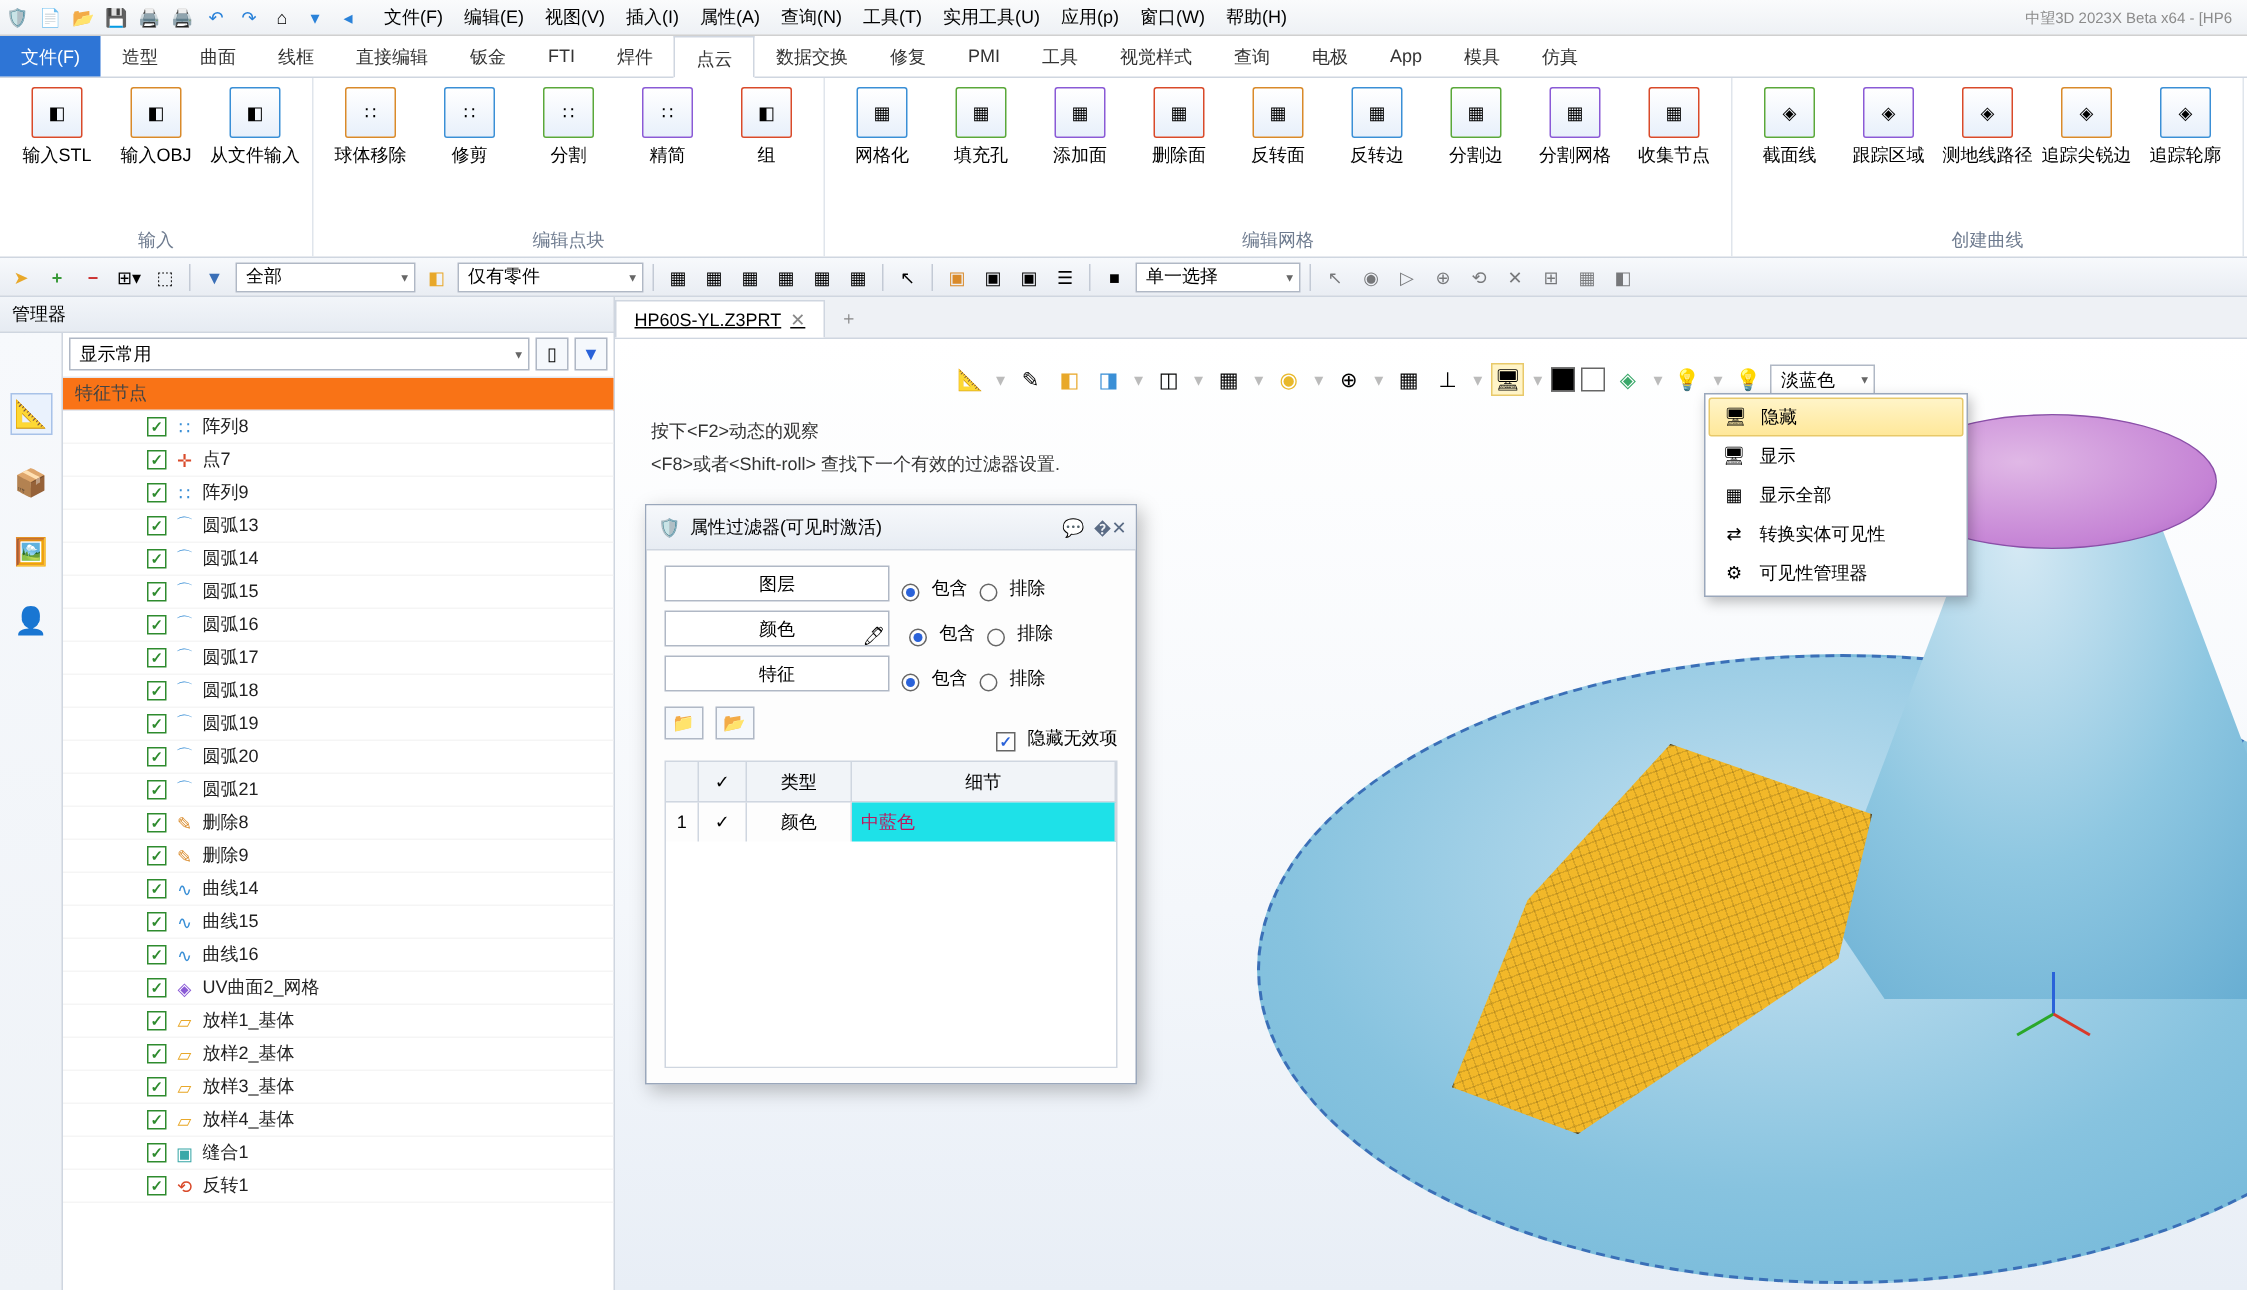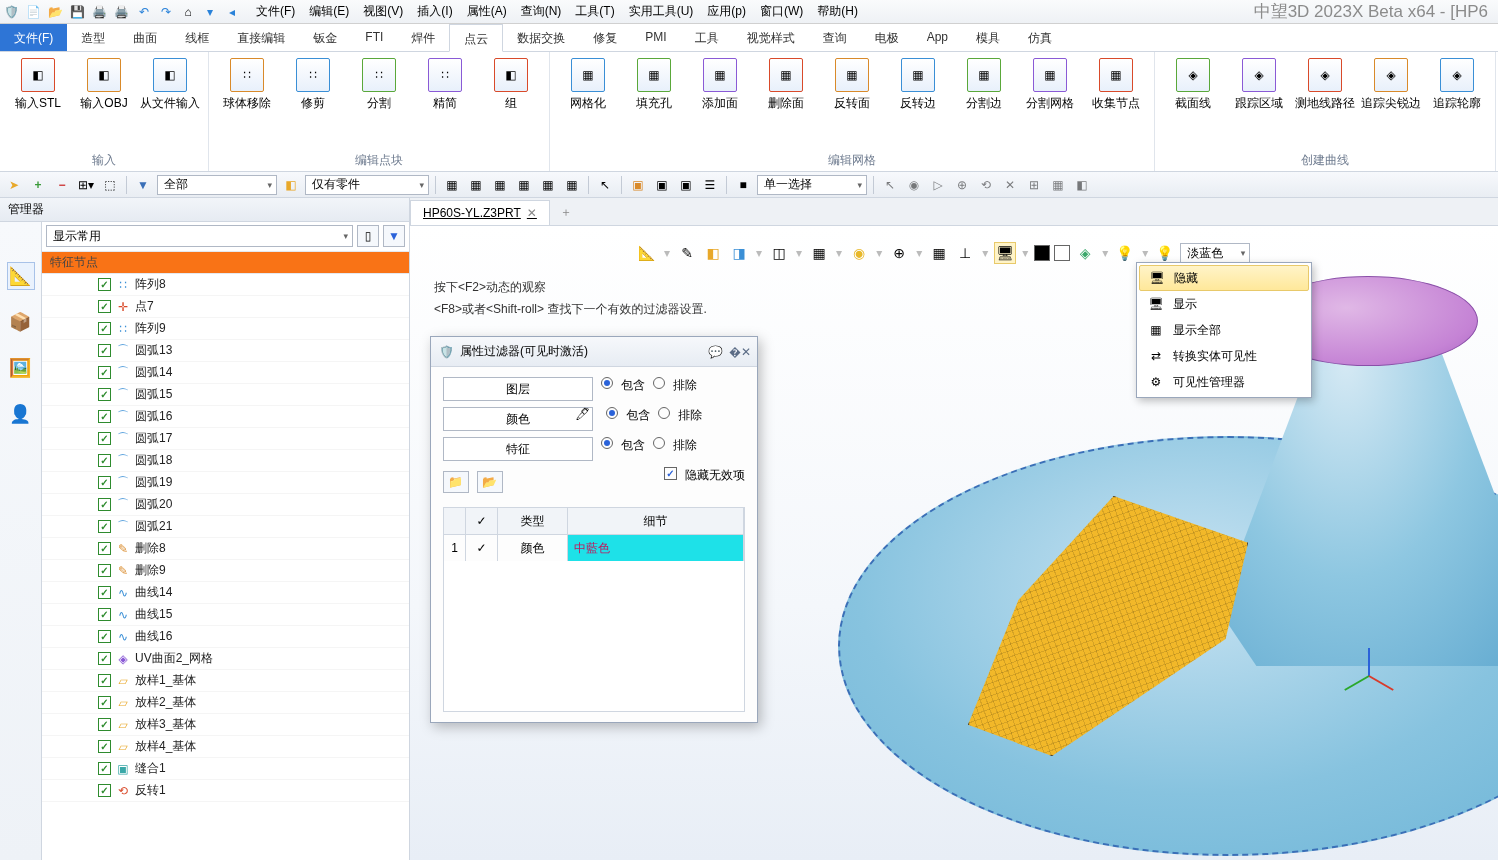--- a/index.html
+++ b/index.html
@@ -4,21 +4,21 @@
 <style>
 * { margin: 0; padding: 0; box-sizing: border-box; font-family: "Microsoft YaHei", Arial, sans-serif; font-size: 12px; }
 body { background: #f0f0f0; width: 1498px; height: 860px; overflow: hidden; position: relative; }
 
 
 .title-bar { height: 24px; background: linear-gradient(#fafbfc,#eef1f5); display: flex; align-items: center; padding: 0 4px; border-bottom: 1px solid #d0d0d0; }
 .title-bar .qat { display: flex; gap: 6px; align-items: center; }
 .title-bar .qat .qicon { width: 16px; height: 16px; display: flex; align-items: center; justify-content: center; font-size: 12px; }
 .title-bar .menus { display: flex; gap: 2px; margin-left: 10px; }
 .title-bar .menus span { padding: 2px 6px; cursor: default; }
-.title-bar .app-title { margin-left: auto; color: #8b8b8b; font-size: 17px; padding-right: 6px;}
+.title-bar .app-title { margin-left: auto; color: #8b8b8b; font-size: 10px; padding-right: 6px;}
 
 
 .ribbon-tabs { height: 28px; background: #fff; display: flex; align-items: stretch; border-bottom: 1px solid #cfd6e0; }
 .ribbon-tabs .tab { padding: 6px 14px; color: #333; cursor: default; }
 .ribbon-tabs .tab.active { background: #2e75d6; color: #fff; }
 .ribbon-tabs .tab.sel { background: #fff; border: 1px solid #cfd6e0; border-bottom: 1px solid #fff; margin-bottom: -1px; }
 
 
 .ribbon-body { height: 120px; background: #fff; display: flex; border-bottom: 1px solid #cfd6e0; }
 .ribbon-group { border-right: 1px solid #e0e5ec; padding: 4px 8px 2px 8px; display: flex; flex-direction: column; }
@@ -90,21 +90,21 @@
 .dropdown .ditem { height:26px; display:flex; align-items:center; gap:8px; padding:0 8px;}
 .dropdown .ditem.hl { background: linear-gradient(#fff4c8,#ffe89a); border:1px solid #e8c96a; border-radius:2px;}
 .dropdown .dicon { width:18px; height:18px; display:flex;align-items:center;justify-content:center;}
 
 
 .dialog { position:absolute; top:336px; left:430px; width:328px; background:#fdfdfd; border:1px solid #9aa7bb; box-shadow: 3px 4px 12px rgba(0,0,0,0.25);}
 .dlg-title { height:30px; background: linear-gradient(#f6f8fb,#e7ecf3); display:flex; align-items:center; padding:0 8px; gap:6px; border-bottom:1px solid #cfd6e0;}
 .dlg-title .spacer { flex:1;}
 .dlg-title .tbtn { width:18px; height:18px; color:#5a6b85; display:flex;align-items:center;justify-content:center; cursor:pointer;}
 .dlg-body { padding:10px 12px;}
-.frow { display:flex; align-items:flex-start; gap:8px; margin-bottom:6px;}
+.frow { display:flex; align-items:flex-end; gap:8px; margin-bottom:6px;}
 .frow .finput { width:150px; height:24px; border:1px solid #b0b8c5; background:#fff; display:flex;align-items:center;justify-content:center;}
 .frow .radio { width:12px; height:12px; border-radius:50%; border:1px solid #666; display:inline-flex;align-items:center;justify-content:center;}
 .frow .radio.on::after{content:""; width:6px;height:6px;border-radius:50%;background:#2a62d9;}
 .frow .chkbox { width:13px;height:13px;border:1px solid #666; display:inline-flex;align-items:center;justify-content:center;color:#2a62d9;font-size:10px;font-weight:bold;}
 .dlg-btns { display:flex; gap:8px; margin:4px 0 8px 0;}
 .dlg-btns .ib { width:26px;height:22px;border:1px solid #b0b8c5;background:#f5f8fc;display:flex;align-items:center;justify-content:center;}
 .grid { border:1px solid #cfd6e0;}
 .grid .ghead { display:flex; background:#f1f4f8; border-bottom:1px solid #cfd6e0;}
 .grid .gcell { border-right:1px solid #cfd6e0; height:26px; display:flex;align-items:center;justify-content:center;}
 .grid .c0{width:22px;} .grid .c1{width:32px;} .grid .c2{width:70px;} .grid .c3{flex:1;}

